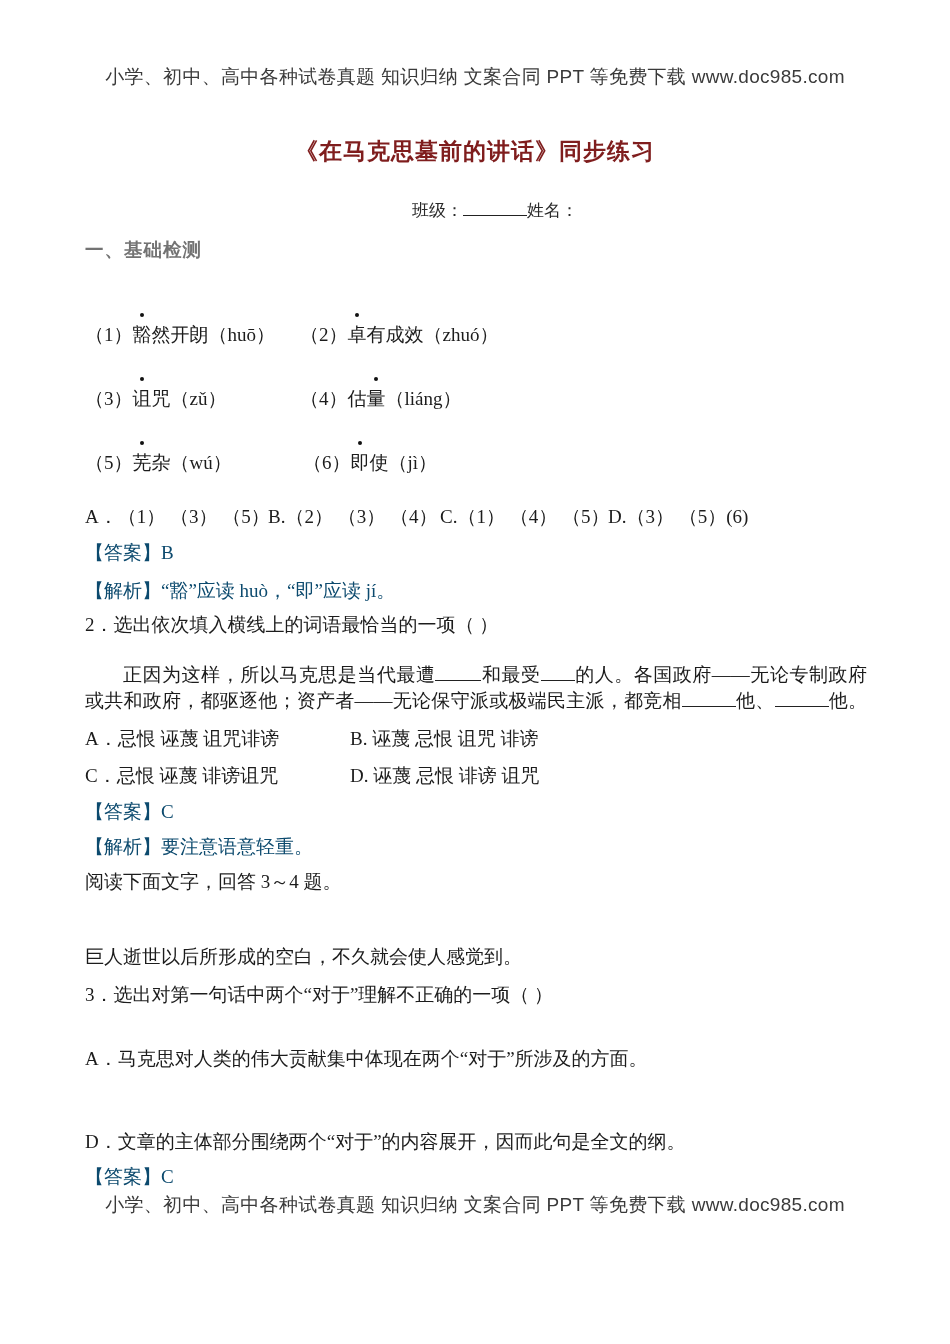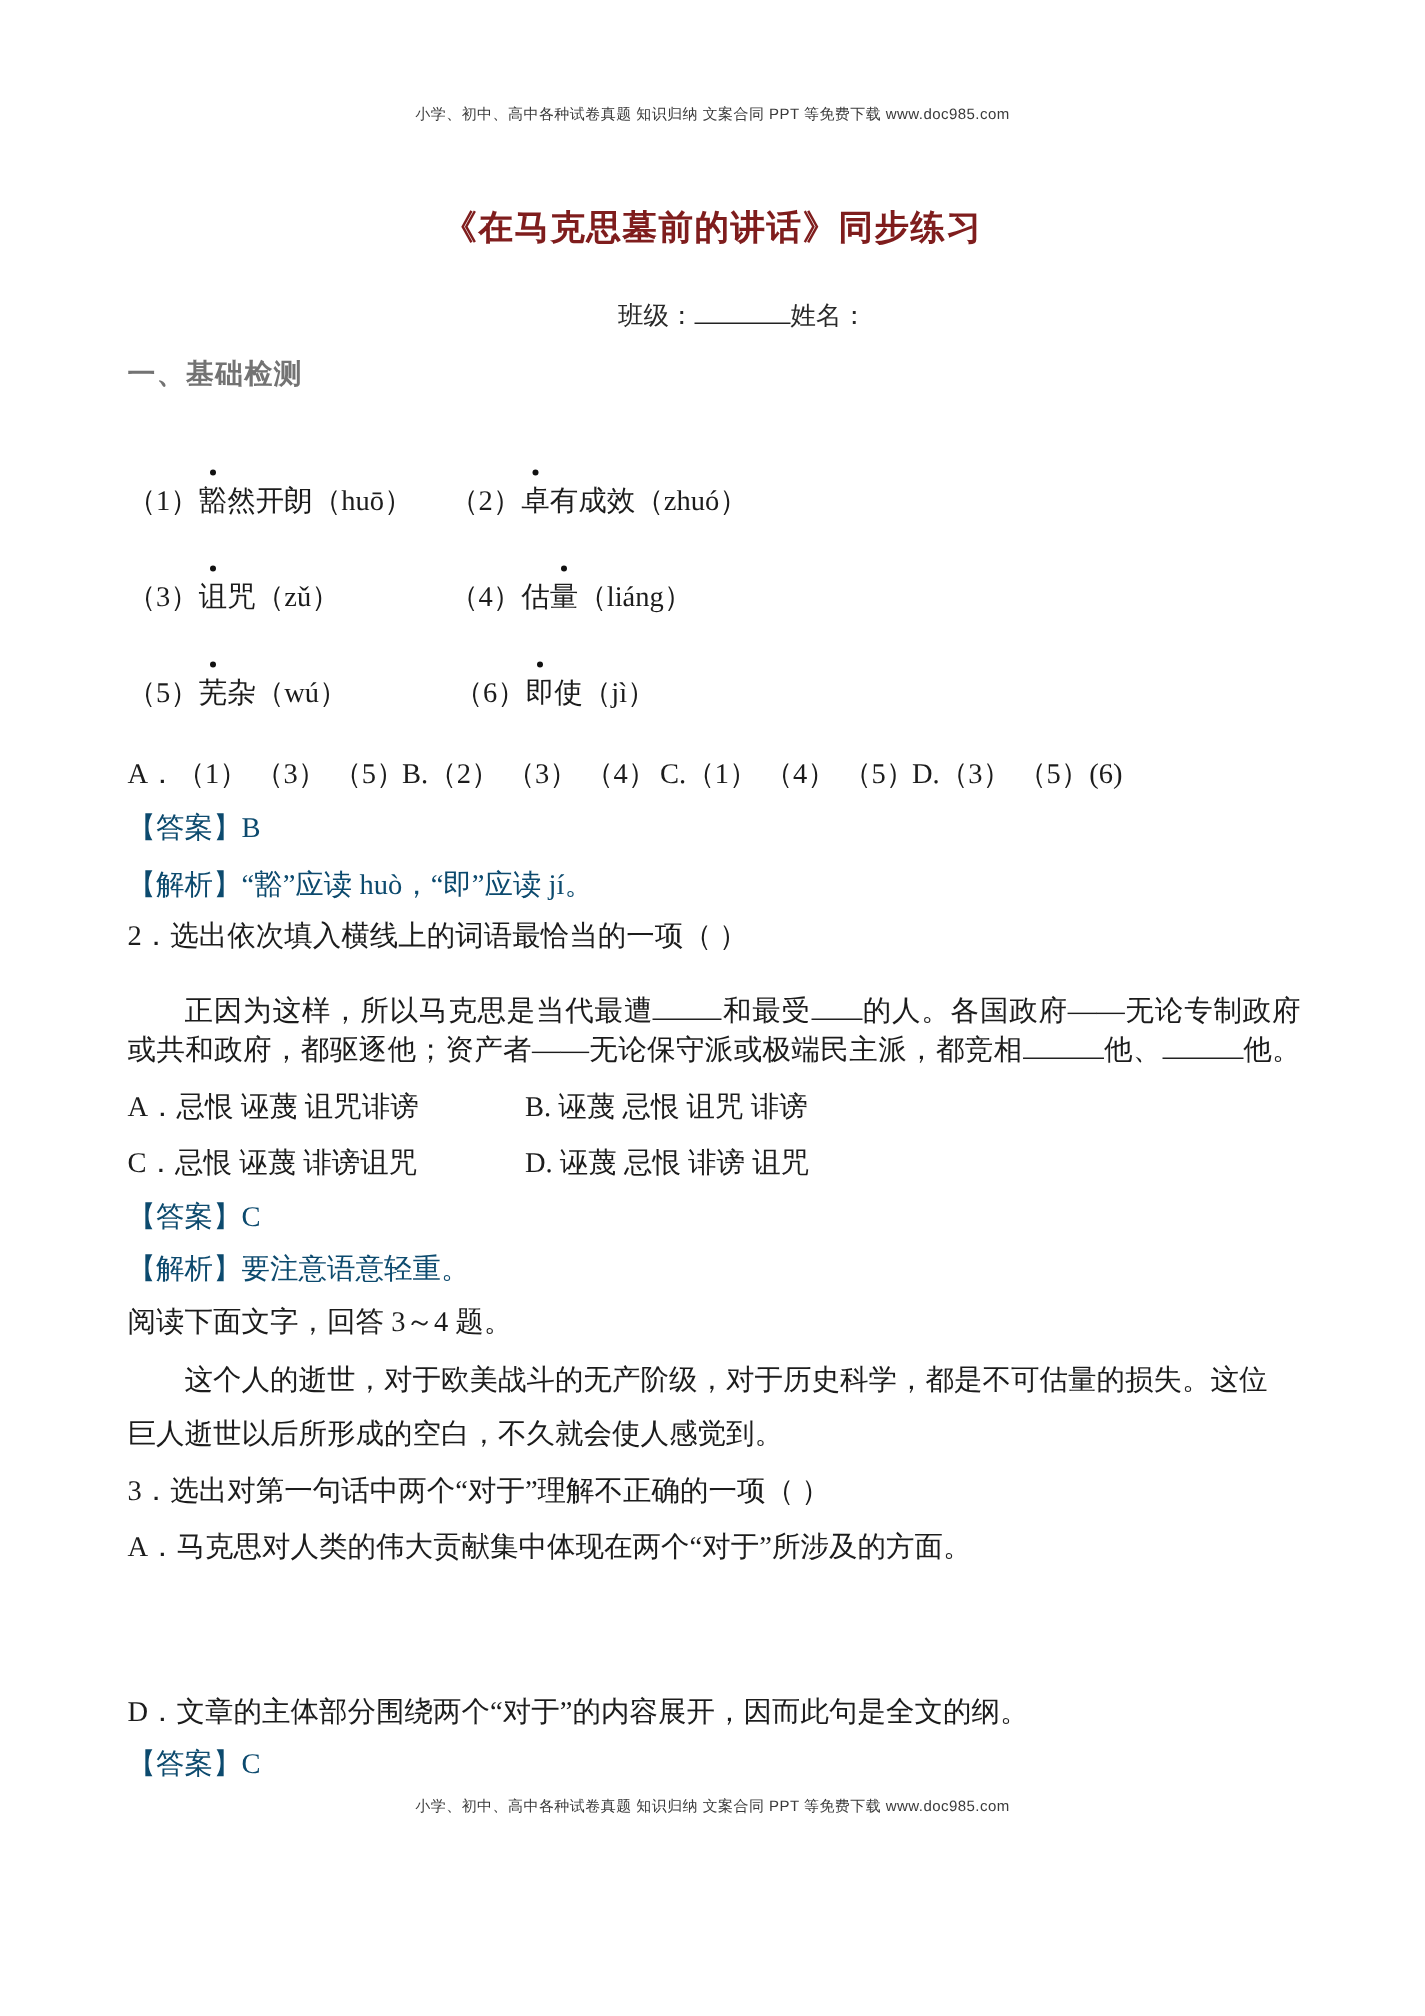--- a/index.html
+++ b/index.html
@@ -16,21 +16,21 @@
     left:85px;
     font-size:19px;
     line-height:26px;
     white-space:nowrap;
   }
   .center{
     left:0; width:950px; text-align:center; white-space:nowrap;
   }
   .meta-note{
     font-family:"Liberation Sans", sans-serif;
-    font-size:10px; color:#3a3a3a; letter-spacing:0.3px;
+    font-size:19px; color:#3a3a3a; letter-spacing:0.3px;
   }
   .doc-title{
     font-size:23px; font-weight:bold; color:#7f1d1d;
     font-family:"Liberation Serif", serif; letter-spacing:1px;
   }
   .class-line{ font-size:17px; color:#2a2a2a;margin-left:20px; }
   .section-head{
     font-weight:bold; color:#737373;
     font-family:Liberation Serif, serif; font-size:18.5px; letter-spacing:1px;
   }
@@ -114,23 +114,22 @@
   </div>
   <div class="line" style="top:763px; left:0; width:950px">
     <span class="abs" style="left:85px">C．忌恨 诬蔑 诽谤诅咒</span>
     <span class="abs" style="left:350px">D. 诬蔑 忌恨 诽谤 诅咒</span>
   </div>
 
   <div class="line red" style="top:799px">【答案】C</div>
   <div class="line red" style="top:834px">【解析】要注意语意轻重。</div>
 
   <div class="line" style="top:869px">阅读下面文字，回答 3～4 题。</div>
-  <div class="line fill-natural indent" style="top:908px">这个人的逝世，对于欧美战斗的无产阶级，对于历史科学，都是不可估量的损失。这位</div>
   <div class="line" style="top:944px">巨人逝世以后所形成的空白，不久就会使人感觉到。</div>
 
   <div class="line" style="top:982px">3．选出对第一句话中两个“对于”理解不正确的一项（ ）</div>
-  <div class="line" style="top:1019px">A．马克思对人类的伟大贡献集中体现在两个“对于”所涉及的方面。</div>
+  <div class="line" style="top:1046px">A．马克思对人类的伟大贡献集中体现在两个“对于”所涉及的方面。</div>
   <div class="line" style="top:1129px">D．文章的主体部分围绕两个“对于”的内容展开，因而此句是全文的纲。</div>
   <div class="line red" style="top:1164px">【答案】C</div>
 
   <div class="line center meta-note" style="top:1192px">小学、初中、高中各种试卷真题 知识归纳 文案合同 PPT 等免费下载   www.doc985.com</div>
 
 </div>
 
 </body></html>

